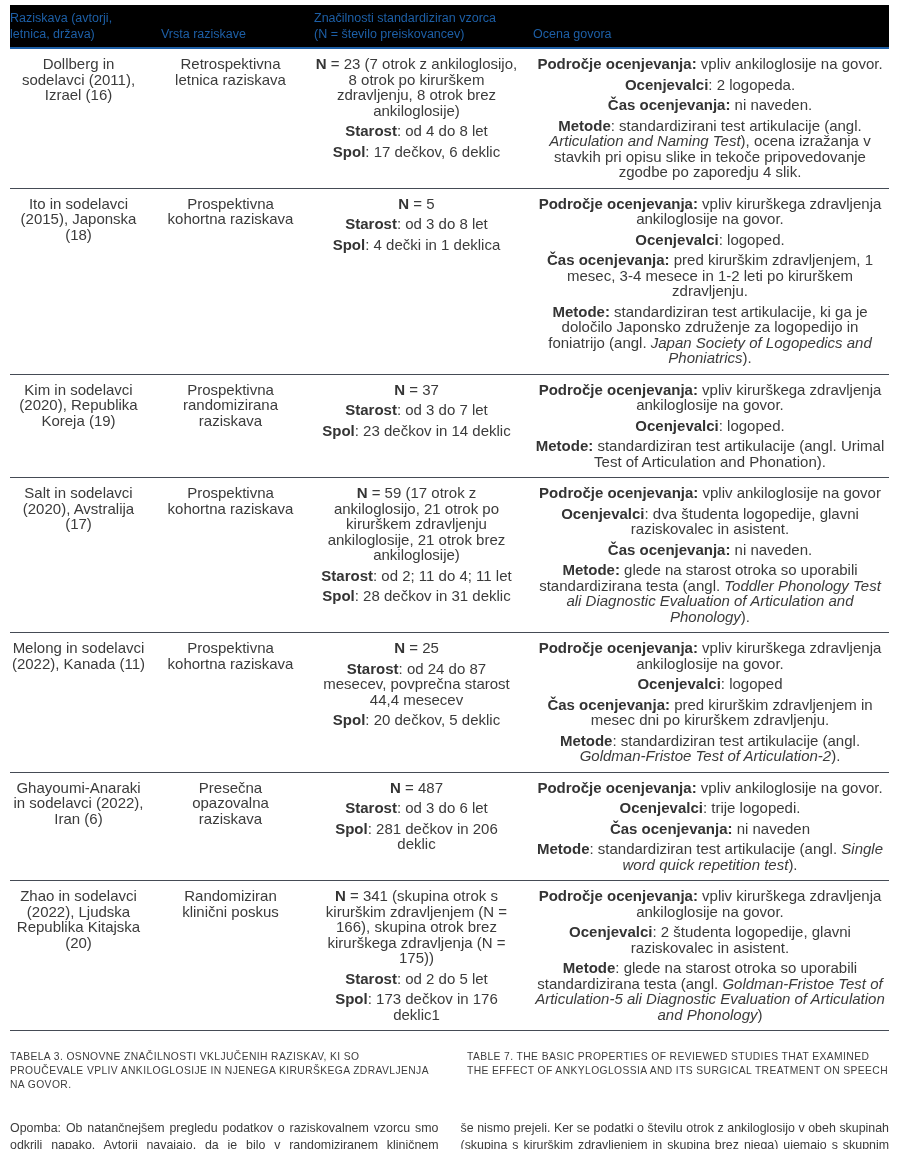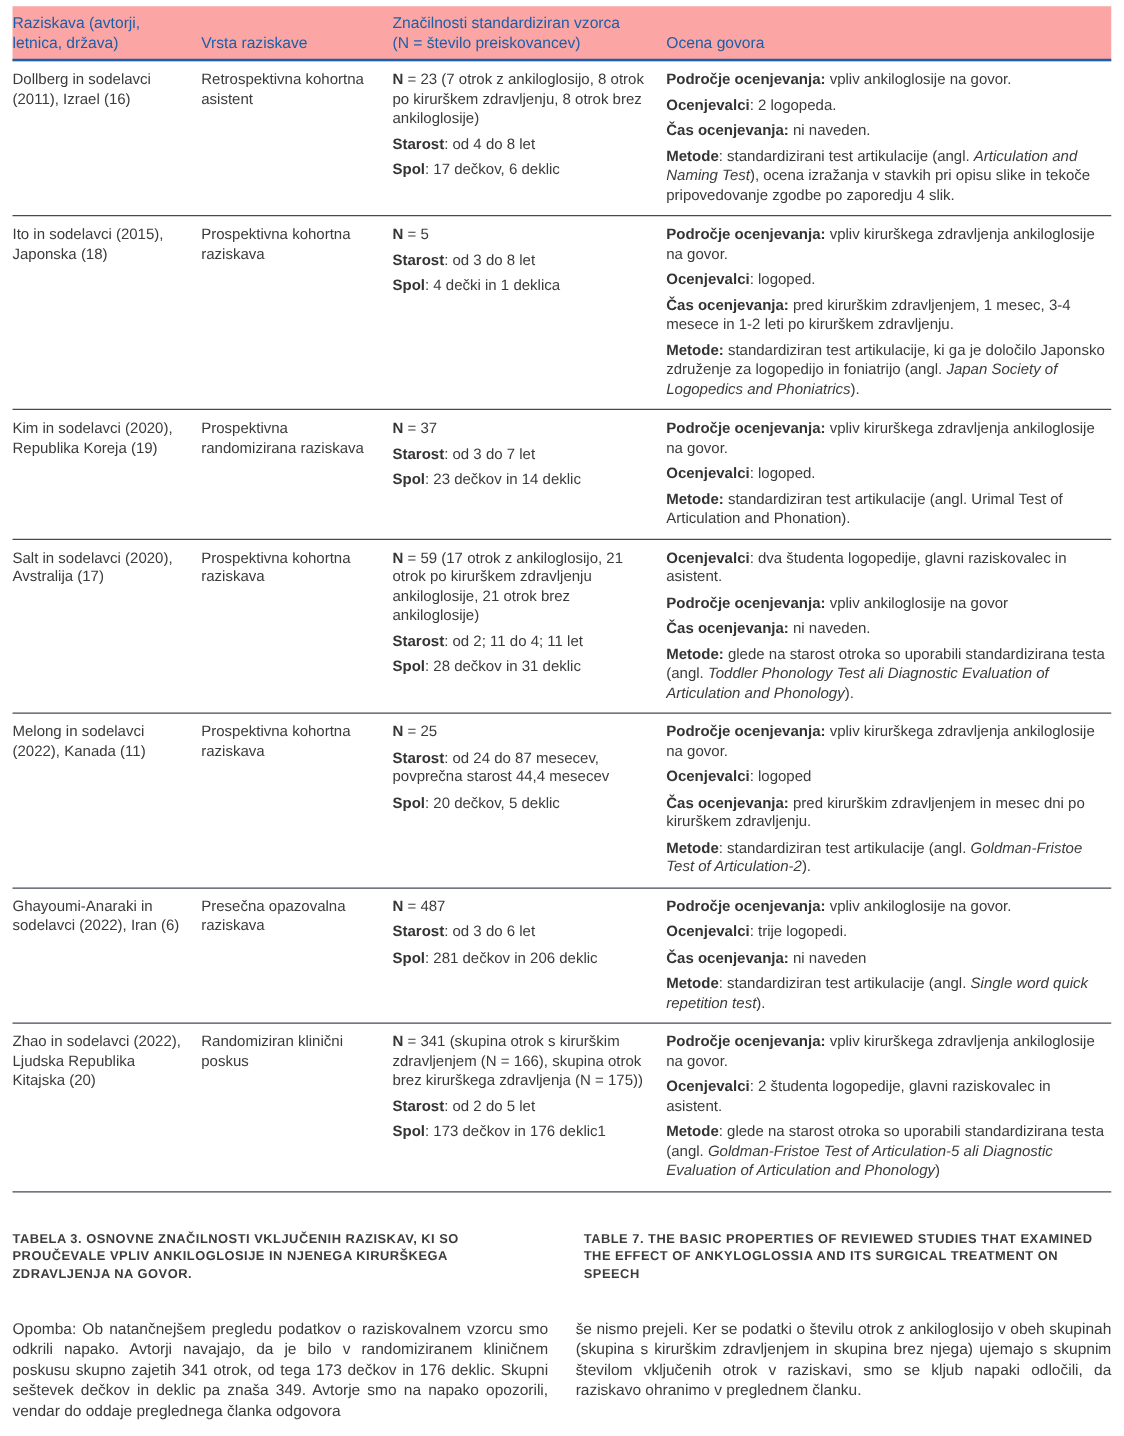--- a/index.html
+++ b/index.html
@@ -9,50 +9,50 @@
     font-family:"Liberation Sans", sans-serif;
     color:#3b3b3b;
     overflow:hidden;
   }
   .page { width:899px; height:1149px; padding:5px 10px 0 10px; overflow:hidden; }
 
   
   .grid4 { display:grid; grid-template-columns:151px 153px 219px 1fr; }
 
   .thead {
-    background:#fca5a5;
+    background:#000000;
     color:#1d5fa6;
     border-bottom:2px solid #1d5fa6;
     padding:6px 4px 5px 0;
     align-items:end;
     min-height:43px;
     font-size:12.5px; line-height:15.5px;
   }
   .hcell { padding-right:12px; }
   .hline { display:block; }
 
   .trow {
     border-bottom:1px solid #454b55;
     padding:7px 0 8px 0;
-    font-size:12px; line-height:15.5px;
+    font-size:15px; line-height:15.5px;text-align:center;
   }
   .tcell { padding-right:14px; }
   .tcell:last-child { padding-right:2px; }
   .para + .para { margin-top:5px; }
   .para b { font-weight:bold; color:#343434; }
   .para i { font-style:italic; }
 
   
   .caption {
     display:grid; grid-template-columns:425px 1fr; column-gap:32px;
     margin-top:19px;
   }
   .cap {
-    font-size:10.3px; font-weight:bold; letter-spacing:0.4px;
-    line-height:14px; color:#3d3d3d;margin-top:12px;
+    font-size:10.3px; font-weight:normal; letter-spacing:0.4px;
+    line-height:14px; color:#3d3d3d;
   }
 
   
   .footnote {
     display:grid; grid-template-columns:1fr 1fr; column-gap:22px;
     margin-top:28px;
   }
   .fncol {
     font-size:12.4px; line-height:16.5px; text-align:justify; color:#3b3b3b;
   }
@@ -75,21 +75,21 @@
         <span class="hline">Značilnosti standardiziran vzorca</span>
         <span class="hline">(N = število preiskovancev)</span>
       </div>
       <div class="hcell">
         <span class="hline">Ocena govora</span>
       </div>
     </div>
     <div id="table-body">
         <div class="trow grid4">
           <div class="tcell">Dollberg in sodelavci (2011), Izrael (16)</div>
-          <div class="tcell">Retrospektivna kohortna asistent</div>
+          <div class="tcell">Retrospektivna letnica raziskava</div>
           <div class="tcell">
             <p class="para"><b>N</b> = 23 (7 otrok z ankiloglosijo, 8 otrok po kirurškem zdravljenju, 8 otrok brez ankiloglosije)</p>
             <p class="para"><b>Starost</b>: od 4 do 8 let</p>
             <p class="para"><b>Spol</b>: 17 dečkov, 6 deklic</p>
           </div>
           <div class="tcell">
             <p class="para"><b>Področje ocenjevanja:</b> vpliv ankiloglosije na govor.</p>
             <p class="para"><b>Ocenjevalci</b>: 2 logopeda.</p>
             <p class="para"><b>Čas ocenjevanja:</b> ni naveden.</p>
             <p class="para"><b>Metode</b>: standardizirani test artikulacije (angl. <i>Articulation and Naming Test</i>), ocena izražanja v stavkih pri opisu slike in tekoče pripovedovanje zgodbe po zaporedju 4 slik.</p>
@@ -126,22 +126,22 @@
         </div>
         <div class="trow grid4">
           <div class="tcell">Salt in sodelavci (2020), Avstralija (17)</div>
           <div class="tcell">Prospektivna kohortna raziskava</div>
           <div class="tcell">
             <p class="para"><b>N</b> = 59 (17 otrok z ankiloglosijo, 21 otrok po kirurškem zdravljenju ankiloglosije, 21 otrok brez ankiloglosije)</p>
             <p class="para"><b>Starost</b>: od 2; 11 do 4; 11 let</p>
             <p class="para"><b>Spol</b>: 28 dečkov in 31 deklic</p>
           </div>
           <div class="tcell">
+            <p class="para"><b>Področje ocenjevanja:</b> vpliv ankiloglosije na govor</p>
             <p class="para"><b>Ocenjevalci</b>: dva študenta logopedije, glavni raziskovalec in asistent.</p>
-            <p class="para"><b>Področje ocenjevanja:</b> vpliv ankiloglosije na govor</p>
             <p class="para"><b>Čas ocenjevanja:</b> ni naveden.</p>
             <p class="para"><b>Metode:</b> glede na starost otroka so uporabili standardizirana testa (angl. <i>Toddler Phonology Test ali Diagnostic Evaluation of Articulation and Phonology</i>).</p>
           </div>
         </div>
         <div class="trow grid4">
           <div class="tcell">Melong in sodelavci (2022), Kanada (11)</div>
           <div class="tcell">Prospektivna kohortna raziskava</div>
           <div class="tcell">
             <p class="para"><b>N</b> = 25</p>
             <p class="para"><b>Starost</b>: od 24 do 87 mesecev, povprečna starost 44,4 mesecev</p>

